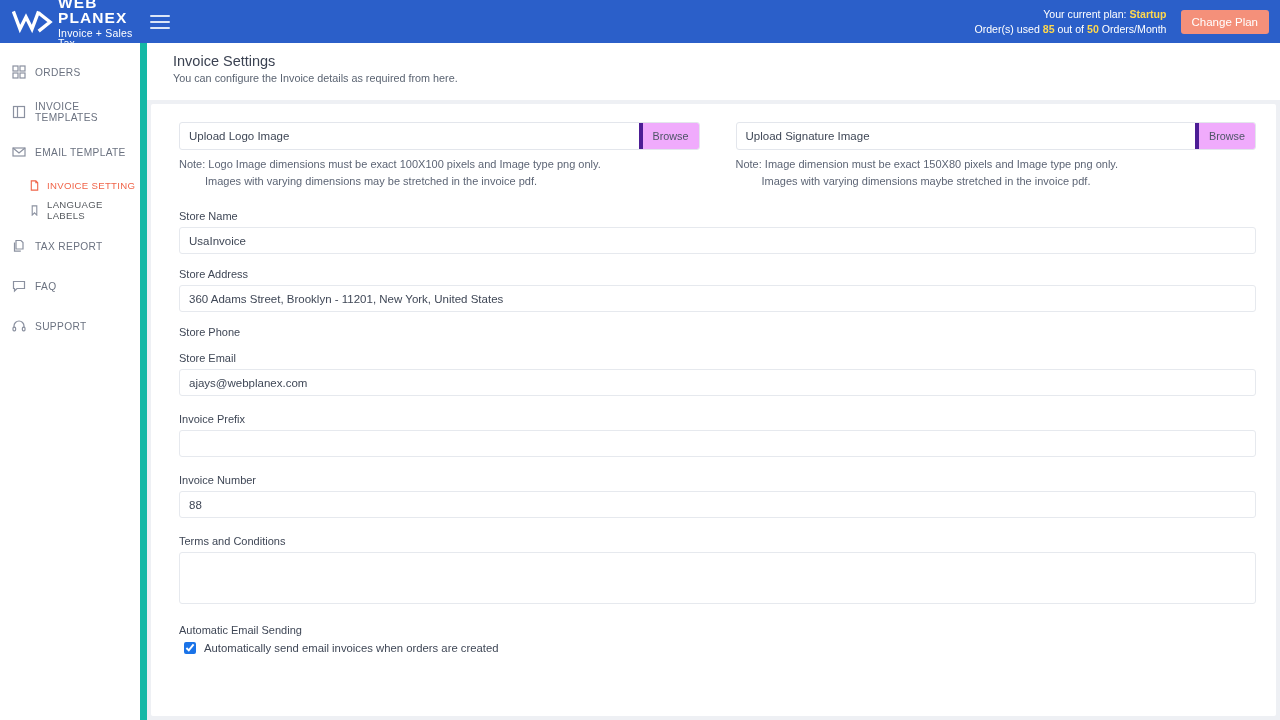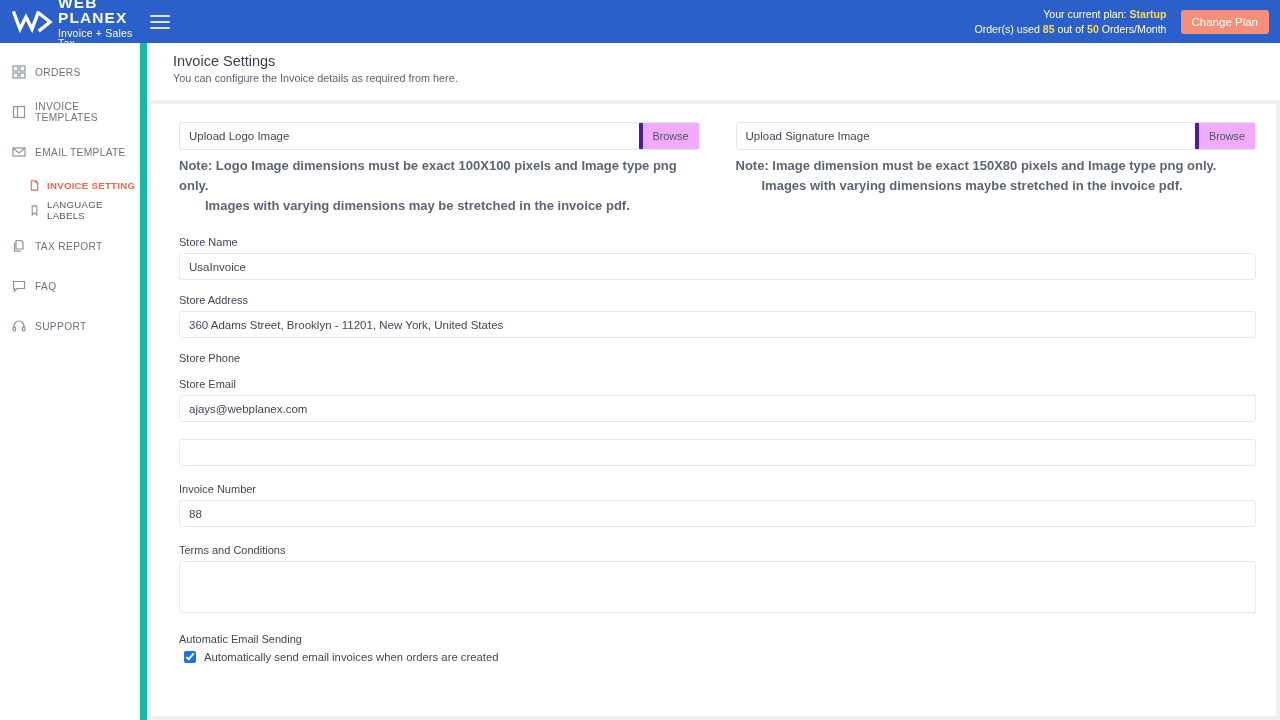--- a/index.html
+++ b/index.html
@@ -86,21 +86,21 @@
     display: flex; align-items: center;
     height: 24px; padding-left: 28px;
     cursor: pointer; font-size: 9.6px; letter-spacing: .3px;
     color: #55595e;
   }
   .sub-item .ico {
     width: 13px; height: 13px; margin-right: 6px;
     display: flex; align-items: center; justify-content: center;
     color: #8b91a0; flex: none;
   }
-  .sub-item.active { color: #f06449; font-weight: bold; text-align: center; }
+  .sub-item.active { color: #f06449; font-weight: normal; text-align: center; }
   .sub-item.active .ico { color: #f06449; }
 
   
   .page-head {
     position: absolute; top: 43px; left: 163px;
     width: 1133px; height: 57px; background: #ffffff;
     padding: 10px 0 0 10px;
   }
   .page-title { font-size: 14.5px; color: #3b4252; }
   .page-sub { font-size: 10.8px; color: #5b6472; margin-top: 3px; }
@@ -130,21 +130,21 @@
     flex: 1; display: flex; align-items: center;
     padding-left: 9px; font-size: 11.5px; color: #3f4756;
   }
   .file-browse {
     width: 60px; border-left: 4px solid #4c1d95;
     background: #f0abfc; display: flex;
     align-items: center; justify-content: center;
     font-size: 10.8px; color: #4d5566; cursor: pointer;
   }
   .note { margin-top: 6px; }
-  .note-line { font-size: 13px; color: #5d6575; line-height: 1.55; font-weight: bold; }
+  .note-line { font-size: 11px; color: #5d6575; line-height: 1.55; }
   .note-line.indent { padding-left: 26px; }
 
   
   .field { margin-top: 14px; }
   .field-label {
     font-size: 11px; color: #3f4756; margin-bottom: 5px;
   }
   .field-input {
     width: 100%; height: 27px;
     border: 1px solid #e6e9ee; border-radius: 3px;
@@ -342,20 +342,21 @@
     <div class="field">
       <div class="field-label">Store Phone</div>
     </div>
 
     <div class="field">
       <div class="field-label">Store Email</div>
       <input class="field-input" type="text" value="ajays@webplanex.com" style="">
     </div>
 
     <div class="field" style="margin-top:17px;">
+      <div class="field-label">Invoice Prefix</div>
       <input class="field-input" type="text" value="" style="">
     </div>
 
     <div class="field" style="margin-top:17px;">
       <div class="field-label">Invoice Number</div>
       <input class="field-input" type="text" value="88" style="">
     </div>
 
     <div class="field" style="margin-top:17px;">
       <div class="field-label">Terms and Conditions</div>

